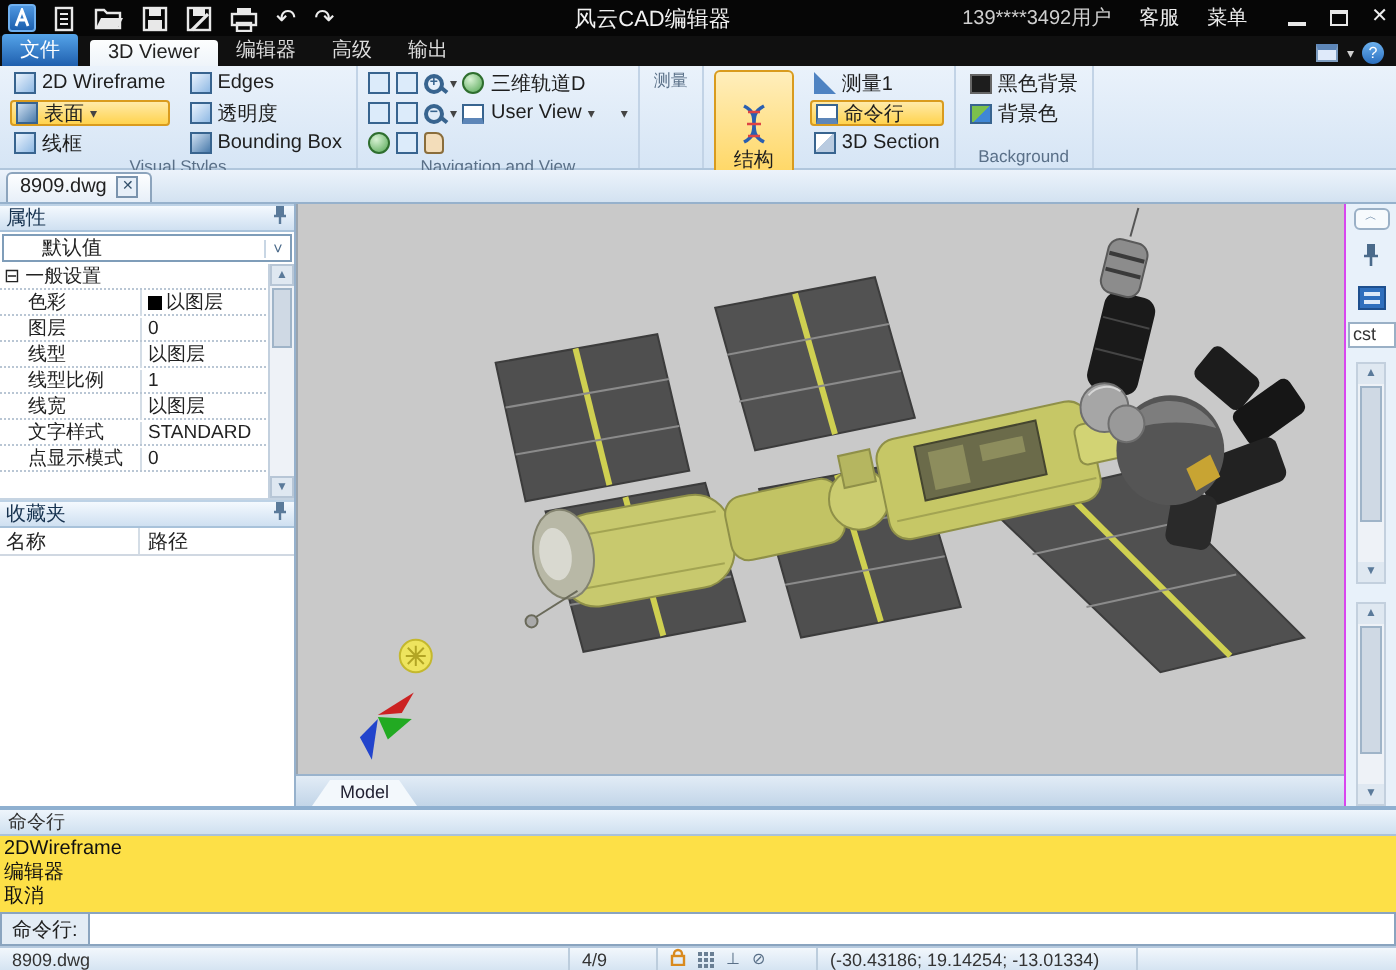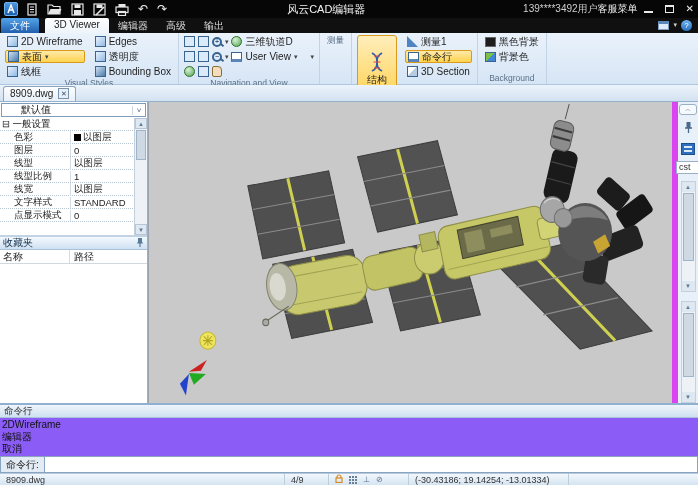--- a/index.html
+++ b/index.html
@@ -10,30 +10,30 @@
   
   .titlebar { height:18px; background:#060606; display:flex; align-items:center;
     padding:0 4px; color:#e8e8e8; font-size:10px; flex:0 0 auto; }
   .logo { width:14px; height:14px; background:linear-gradient(#4f97e0,#1b5fae);
     border:1px solid #6fb0ef; border-radius:2px; margin-right:8px;
     display:flex; align-items:center; justify-content:center; }
   .qat { display:flex; align-items:center; gap:9px; }
   .qat svg { display:block; }
   .qat .uglyph { font-size:12px; line-height:12px; color:#eee; }
   .tb-title { margin-left:120px; font-size:11px; color:#f2f2f2; white-space:nowrap; }
-  .tb-right { margin-left:auto; display:flex; align-items:center; }
+  .tb-right { margin-left:auto; display:flex; align-items:center; gap:14px; }
   .tb-user { color:#cfcfcf; }
   .tb-link { color:#eee; }
   .winbtns { display:flex; align-items:center; gap:12px; margin-left:6px; }
   .wb-min { width:9px; height:8px; border-bottom:2px solid #e8e8e8; }
   .wb-max { width:9px; height:8px; border:1px solid #e8e8e8; border-top-width:2px; }
   .wb-close { font-size:10px; color:#eee; line-height:10px; }
 
   
-  .tabstrip { height:15px; background:#101010; display:flex; 
+  .tabstrip { height:15px; background:#101010; display:flex; align-items:flex-end;
     font-size:10px; flex:0 0 auto; }
   .rtab { padding:1px 9px 1px; color:#ddd; white-space:nowrap; }
   .rtab.file { background:linear-gradient(#55a4e9,#1f5fae); color:#fff; border-radius:2px 2px 0 0; margin-left:1px; }
   .rtab.active { background:linear-gradient(#fdfefe,#eef4fa); color:#222;
     border-radius:2px 2px 0 0; margin-left:6px; }
   .tabstrip-right { margin-left:auto; display:flex; align-items:center; gap:4px; padding:0 6px 1px; }
   .mini-panel-ic { width:11px; height:9px; background:#dfeafa; border:1px solid #7d9cc0; border-top:3px solid #5d86b8; }
   .mini-dd { color:#cfcfcf; font-size:7px; }
   .help-ic { width:11px; height:11px; border-radius:50%; background:linear-gradient(#6db2ef,#2a6fc0);
     color:#fff; font-size:8px; display:flex; align-items:center; justify-content:center; }
@@ -114,21 +114,21 @@
   
   .centercol { flex:1; display:flex; flex-direction:column; min-width:0; }
   .viewport { flex:1; position:relative; background:#c9c9c9; border-left:1px solid #9aa4ae; overflow:hidden; }
   .viewport svg { position:absolute; inset:0; }
   .modelbar { height:16px; background:linear-gradient(#e2ecf6,#c2d5e8);
     border-top:1px solid #9ab3cc; display:flex; align-items:flex-end; flex:0 0 auto; }
   .model-tab { margin-left:8px; padding:1px 14px 2px; font-size:9px; color:#223;
     background:#f3f8fc; clip-path:polygon(9px 0, calc(100% - 9px) 0, 100% 100%, 0 100%); }
 
   
-  .rightstrip { width:26px; flex:0 0 auto; background:#e8f1fa; border-left:6px solid #d946ef;
+  .rightstrip { width:26px; flex:0 0 auto; background:#e8f1fa; border-left:1px solid #d946ef;
     display:flex; flex-direction:column; align-items:center; font-size:9px; }
   .collapse-btn { width:18px; height:11px; margin-top:2px; background:#f6fafd;
     border:1px solid #9ab0c6; border-radius:3px; font-size:6px; line-height:9px;
     text-align:center; color:#5a7a9a; }
   .strip-pin { margin-top:7px; }
   .strip-panel-ic { width:14px; height:12px; margin-top:8px; background:#2f6fbd;
     border:1px solid #1d4f8e; display:flex; flex-direction:column; justify-content:space-evenly; padding:0 2px; }
   .strip-panel-ic i { display:block; height:2px; background:#dce9f8; }
   .cst-box { width:24px; height:13px; margin-top:6px; background:#fff; border:1px solid #9ab0c6;
     color:#333; font-size:9px; padding-left:2px; overflow:hidden; white-space:nowrap; }
@@ -141,21 +141,21 @@
   .ssb1 { height:112px; margin-top:7px; }
   .ssb1 .thumb { height:68px; }
   .ssb2 { height:102px; margin-top:9px; }
   .ssb2 .thumb { height:64px; }
 
   
   .cmdpanel { flex:0 0 auto; border-top:2px solid #8fb0d0; display:flex; flex-direction:column; }
   .cmd-hdr { height:13px; background:linear-gradient(#eef5fc,#cfe0f0);
     border-bottom:1px solid #aac2da; font-size:9.5px; color:#333; display:flex;
     align-items:center; padding-left:4px; }
-  .cmd-hist { height:38px; background:#8b5cf6; font-size:10px; color:#111;
+  .cmd-hist { height:38px; background:#fde047; font-size:10px; color:#111;
     line-height:12px; padding:1px 2px; overflow:hidden; }
   .cmd-inputrow { height:17px; display:flex; align-items:stretch; background:#d9e6f2; }
   .cmd-prompt { background:#e3ecf5; border:1px solid #8aa4bf; font-size:10px; color:#222;
     display:flex; align-items:center; padding:0 5px; }
   .cmd-input { flex:1; border:1px solid #8aa4bf; border-left:none; font-size:10px;
     font-family:"Liberation Sans",sans-serif; padding:0 3px; outline:none; }
 
   
   .statusbar { height:12px; background:linear-gradient(#f2f7fc,#d5e4f2);
     border-top:1px solid #b5c9de; display:flex; align-items:center; font-size:9px;
@@ -364,20 +364,29 @@
   <div class="docbar">
     <div class="doctab">
       <span>8909.dwg</span>
       <span class="tab-close">✕</span>
     </div>
   </div>
 
   <div class="content">
 
     <div class="leftpanel">
+      <div class="panel-hdr">
+        <span>属性</span>
+        <span class="pin">
+          <svg width="8" height="9" viewBox="0 0 8 9">
+              <rect x="2" y="0" width="4" height="5" fill="#5a7a9a"></rect>
+              <path d="M1 5 H7 M4 5 V9" stroke="#5a7a9a" stroke-width="1.2"></path>
+            </svg>
+        </span>
+      </div>
       <div class="combo">
         <span>默认值</span>
         <span class="chev">˅</span>
       </div>
       <div class="propgrid">
         <div class="prow group">
           <span class="plabel"><span>⊟</span> <span>一般设置</span></span>
         </div>
         <div class="prow">
           <span class="plabel">色彩</span>
@@ -529,20 +538,23 @@
             <path d="M55 218 L63 226 M63 218 L55 226 M59 217 V227 M54 222 H64" stroke="#b2a524" stroke-width="1"></path>
           </g>
 
           <g>
             <polygon points="40,251 58,240 52,250" fill="#cc2222"></polygon>
             <polygon points="40,252 57,253 45,263" fill="#22aa22"></polygon>
             <polygon points="40,253 37,273 31,262" fill="#2244cc"></polygon>
           </g>
         </svg>
       </div>
+      <div class="modelbar">
+        <span class="model-tab">Model</span>
+      </div>
     </div>
 
     <div class="rightstrip">
       <span class="collapse-btn">︿</span>
       <span class="strip-pin">
         <svg width="9" height="11" viewBox="0 0 9 11">
             <rect x="2.5" y="0" width="4" height="6" fill="#4a6a8a"></rect>
             <path d="M1 6 H8 M4.5 6 V11" stroke="#4a6a8a" stroke-width="1.3"></path>
           </svg>
       </span>

